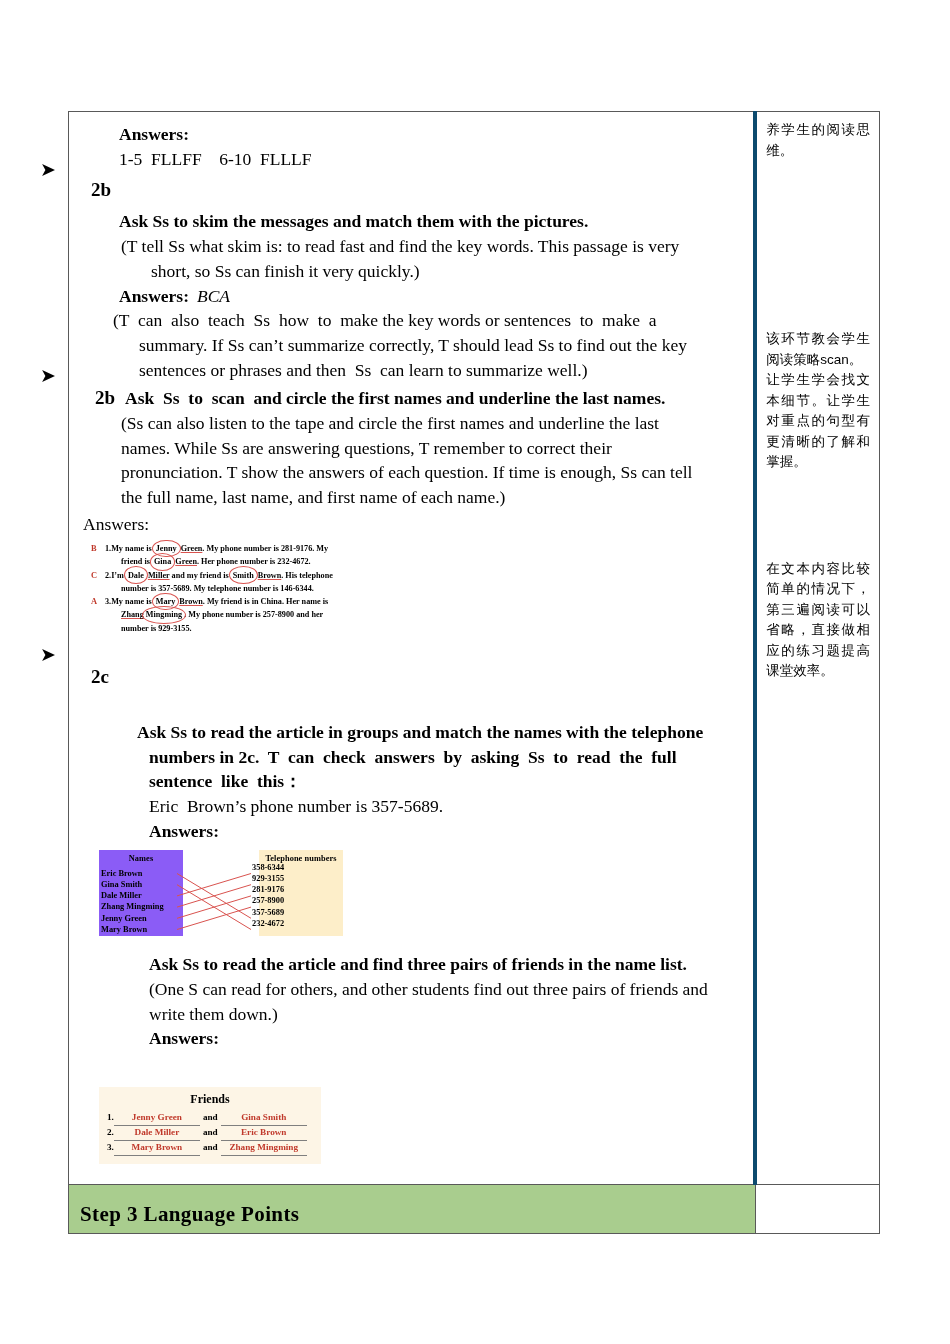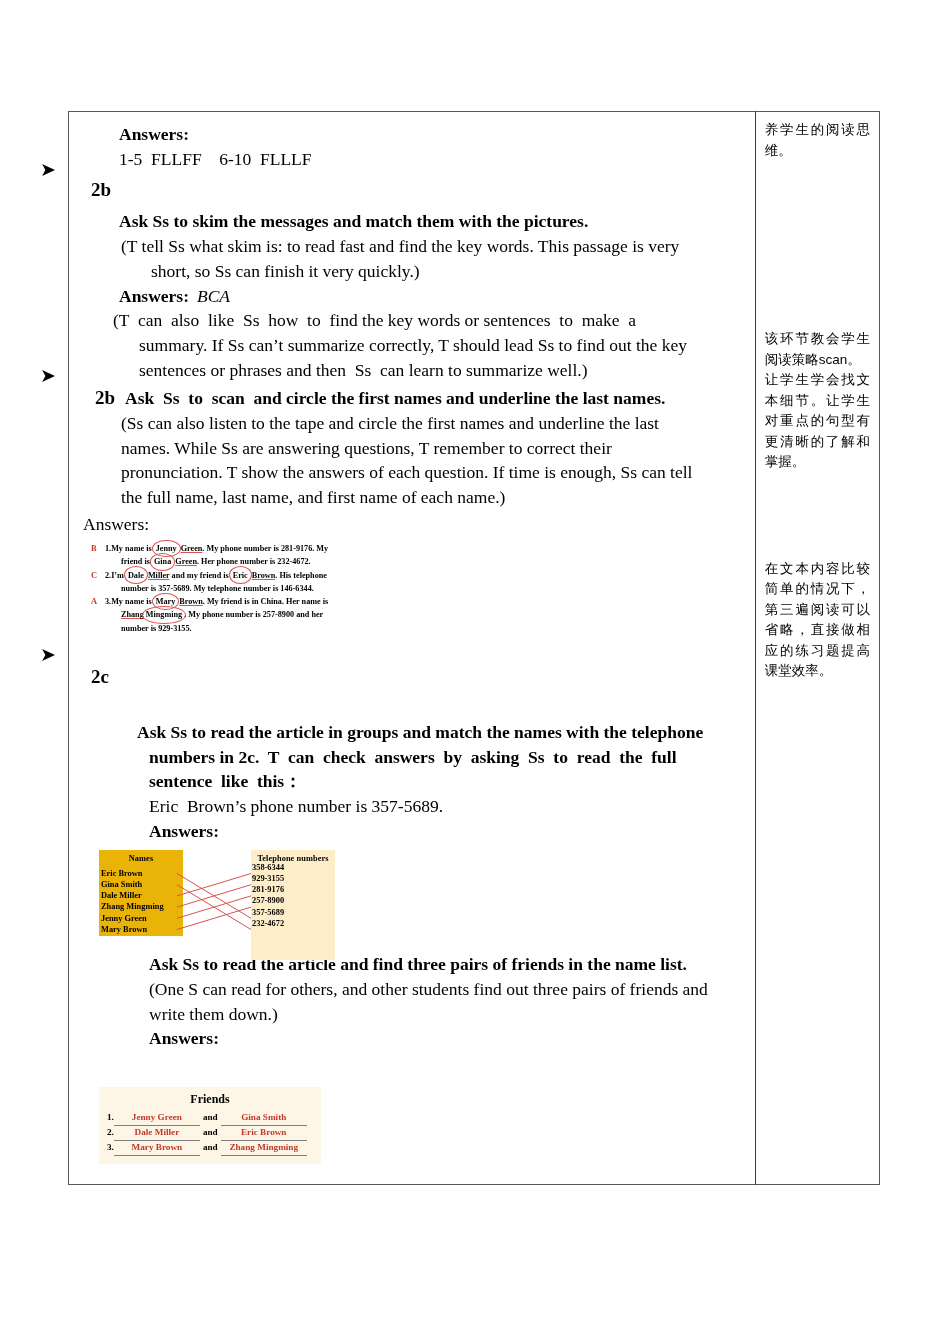--- a/index.html
+++ b/index.html
@@ -28,21 +28,21 @@
     left: 68px;
     top: 111px;
     width: 812px;
     border: 1px solid #595959;
     border-collapse: collapse;
     box-sizing: border-box;
   }
 
   .col-main {
     width: 686px;
-    border-right: 1px solid #0c4a6e;
+    border-right: 4px solid #0c4a6e;
     vertical-align: top;
     padding: 0;
     box-sizing: border-box;
   }
   .col-note {
     width: 124px;
     vertical-align: top;
     padding: 8px 9px 0 9px;
     box-sizing: border-box;
   }
@@ -138,26 +138,26 @@
   .match-figure {
     position: relative;
     margin: 6px 0 0 18px;
     width: 232px;
     height: 86px;
   }
   .match-names-panel {
     position: absolute;
     left: 0; top: 0;
     width: 84px; height: 86px;
-    background: #eab308;
+    background: #8b5cf6;
   }
   .match-nums-panel {
     position: absolute;
-    left: 152px; top: 0;
-    width: 84px; height: 110px;
+    left: 160px; top: 0;
+    width: 84px; height: 86px;
     background: #fdeec9;
   }
   .match-head {
     font-size: 8.3px;
     font-weight: bold;
     text-align: center;
     padding-top: 4px;
     letter-spacing: 0.1px;
   }
   .match-list {
@@ -262,21 +262,21 @@
 
           <div class="sec-label" style="padding-left:10px;padding-top:7px;">2b</div>
 
           <div class="gap-sm"></div>
           <div class="ln b indent-1">Ask Ss to skim the messages and match them with the pictures.</div>
           <div class="ln indent-hang">(T tell Ss what skim is: to read fast and find the key words. This passage is very</div>
           <div class="ln" style="padding-left:70px;">short, so Ss can finish it very quickly.)</div>
 
           <div class="ln indent-1"><span class="b">Answers:</span><span class="i" style="padding-left:8px;">BCA</span></div>
 
-          <div class="ln indent-hang" style="padding-left:60px;text-indent:-28px;">(T  can  also  like  Ss  how  to  find the key words or sentences  to  make  a</div>
+          <div class="ln indent-hang" style="padding-left:60px;text-indent:-28px;">(T  can  also  teach  Ss  how  to  make the key words or sentences  to  make  a</div>
           <div class="ln" style="padding-left:58px;">summary. If Ss can’t summarize correctly, T should lead Ss to find out the key</div>
           <div class="ln" style="padding-left:58px;">sentences or phrases and then  Ss  can learn to summarize well.)</div>
 
           <div class="ln" style="padding-left:14px;padding-top:3px;"><span class="sec-label">2b</span><span class="b" style="padding-left:10px;">Ask  Ss  to  scan  and circle the first names and underline the last names.</span></div>
 
           <div class="ln" style="padding-left:40px;">(Ss can also listen to the tape and circle the first names and underline the last</div>
           <div class="ln" style="padding-left:40px;">names. While Ss are answering questions, T remember to correct their</div>
           <div class="ln" style="padding-left:40px;">pronunciation. T show the answers of each question. If time is enough, Ss can tell</div>
           <div class="ln" style="padding-left:40px;">the full name, last name, and first name of each name.)</div>
 
@@ -287,21 +287,21 @@
             <div class="msg-row">
               <span class="msg-letter">B</span>
               <span class="msg-text"><span>1.</span><span>My name is </span><span class="circ">Jenny</span><span> </span><span class="undl">Green</span><span>. My phone number is 281-9176. My</span></span>
             </div>
             <div class="msg-row">
               <span class="msg-cont"><span>friend is </span><span class="circ">Gina</span><span> </span><span class="undl">Green</span><span>. Her phone number is 232-4672.</span></span>
             </div>
 
             <div class="msg-row">
               <span class="msg-letter">C</span>
-              <span class="msg-text"><span>2.</span><span>I’m </span><span class="circ">Dale</span><span> </span><span class="undl">Miller</span><span> and my friend is </span><span class="circ">Eric</span><span> </span><span class="undl">Brown</span><span>. His telephone</span></span>
+              <span class="msg-text"><span>2.</span><span>I’m </span><span class="circ">Dale</span><span> </span><span class="undl">Miller</span><span> and my friend is </span><span class="circ">Smith</span><span> </span><span class="undl">Brown</span><span>. His telephone</span></span>
             </div>
             <div class="msg-row">
               <span class="msg-cont">number is 357-5689. My telephone number is 146-6344.</span>
             </div>
 
             <div class="msg-row">
               <span class="msg-letter">A</span>
               <span class="msg-text"><span>3.</span><span>My name is </span><span class="circ">Mary</span><span> </span><span class="undl">Brown</span><span>. My friend is in China. Her name is</span></span>
             </div>
             <div class="msg-row">
@@ -383,16 +383,22 @@
       <td class="col-note">
         <div class="note-block note-justify">养学生的阅读思维。</div>
         <div class="note-spacer-a"></div>
         <div class="note-block note-justify">该环节教会学生阅读策略scan。</div>
         <div class="note-block note-justify">让学生学会找文本细节。让学生对重点的句型有更清晰的了解和掌握。</div>
         <div class="note-spacer-b"></div>
         <div class="note-block note-justify">在文本内容比较简单的情况下，第三遍阅读可以省略，直接做相应的练习题提高课堂效率。</div>
       </td>
     </tr>
 
+    <tr class="banner-row">
+      <td class="banner-cell">
+        <div class="banner-text">Step  3  Language  Points</div>
+      </td>
+      <td class="banner-note"></td>
+    </tr>
   </tbody>
     </table>
 
 </div>
 
 </body></html>

